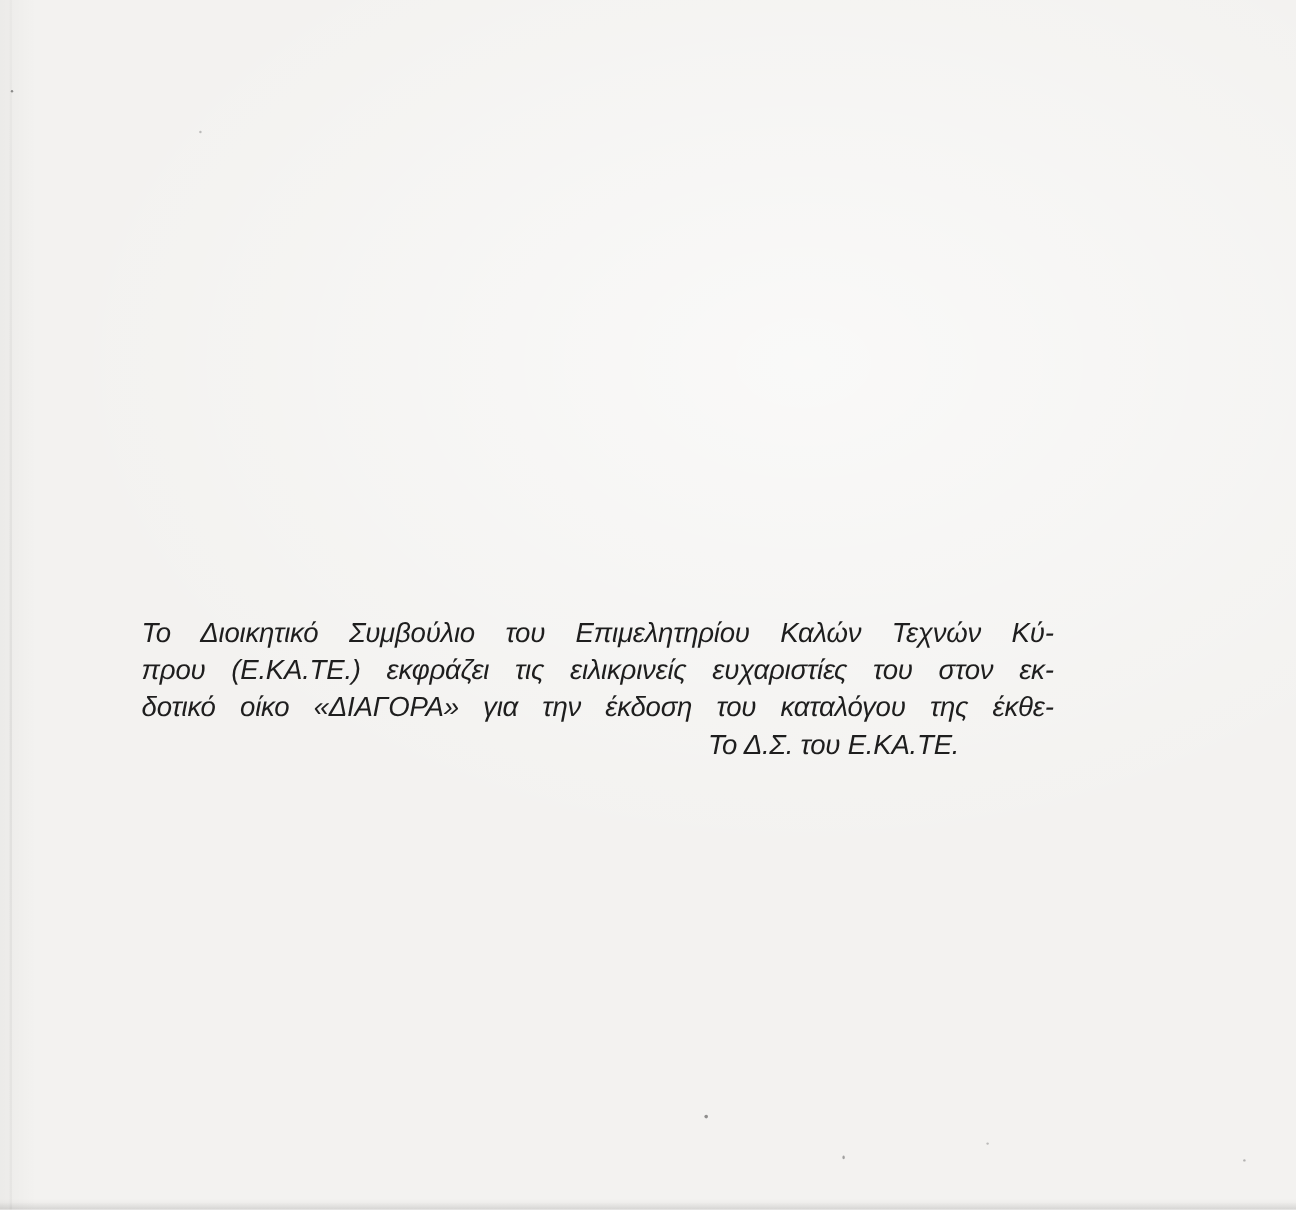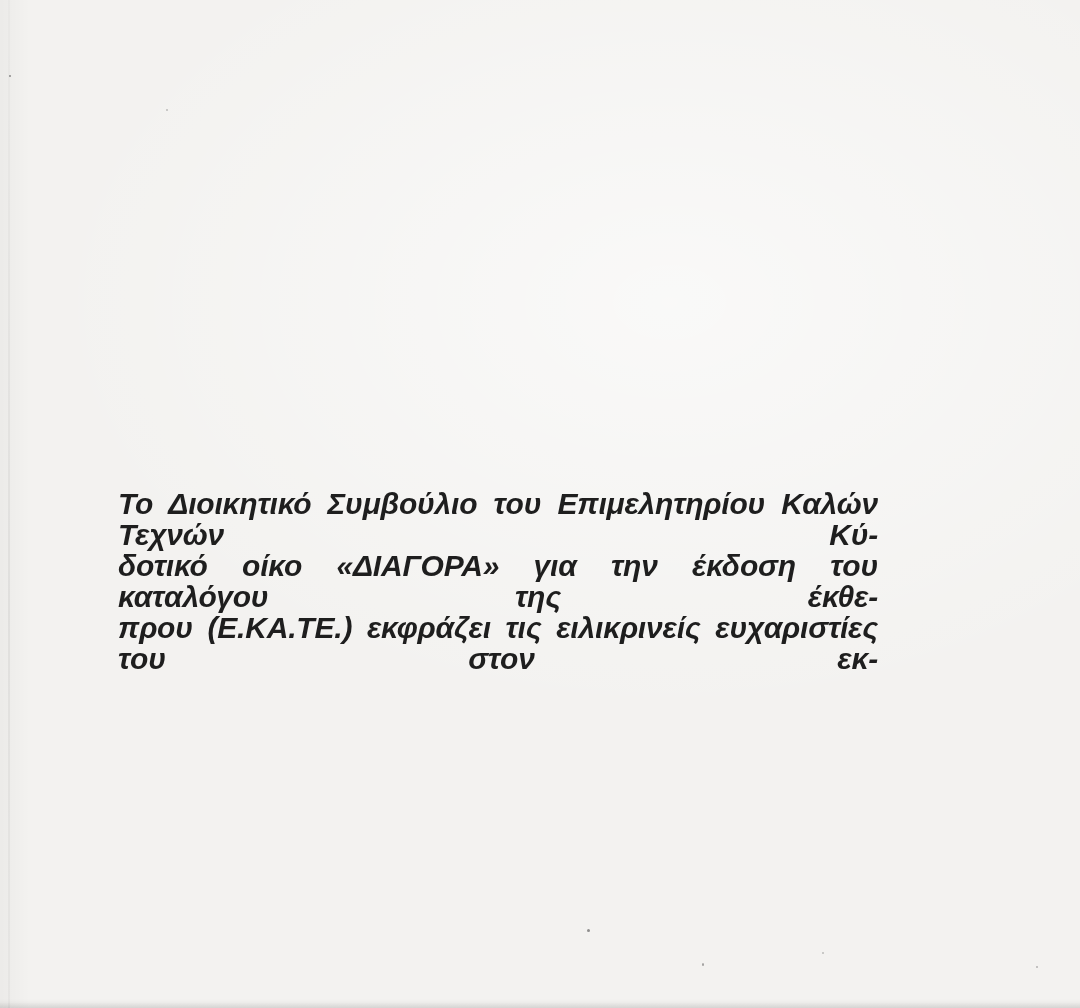--- a/index.html
+++ b/index.html
@@ -38,27 +38,27 @@
     position: absolute;
     left: 0;
     bottom: 0;
     width: 100%;
     height: 6px;
     background: linear-gradient(180deg, rgba(0,0,0,0) 0%, rgba(0,0,0,0.07) 100%);
   }
   .text-block {
     position: absolute;
     left: 118px;
-    top: 488px;
+    top: 512px;
     width: 760px;
     color: #1e1e1e;
     font-family: "Liberation Sans", sans-serif;
-    font-weight: 700;
+    font-weight: 400;
     font-style: italic;
-    font-size: 30px;
+    font-size: 23px;
     line-height: 31px;
     letter-spacing: -0.2px;
   }
   .line {
     white-space: normal;
   }
   .line.justified {
     text-align: justify;
     text-align-last: justify;
   }
@@ -83,22 +83,25 @@
 </style>
 </head>
 <body>
 
 <div class="page">
 
   <div class="left-fold"></div>
 
   <div class="text-block">
     <div class="line justified">Το Διοικητικό Συμβούλιο του Επιμελητηρίου Καλών Τεχνών Κύ-</div>
+    <div class="line justified">πρου (Ε.ΚΑ.ΤΕ.) εκφράζει τις ειλικρινείς ευχαριστίες του στον εκ-</div>
     <div class="line justified">δοτικό οίκο «ΔΙΑΓΟΡΑ» για την έκδοση του καταλόγου της έκθε-</div>
-    <div class="line justified">πρου (Ε.ΚΑ.ΤΕ.) εκφράζει τις ειλικρινείς ευχαριστίες του στον εκ-</div>
+    <div class="signature-line">
+      <span>Το Δ.Σ. του Ε.ΚΑ.ΤΕ.</span>
+    </div>
   </div>
 
   <div class="speck s1"></div>
   <div class="speck s2"></div>
   <div class="speck s3"></div>
   <div class="speck s4"></div>
   <div class="speck s5"></div>
   <div class="speck s6"></div>
 
   <div class="bottom-edge"></div>

